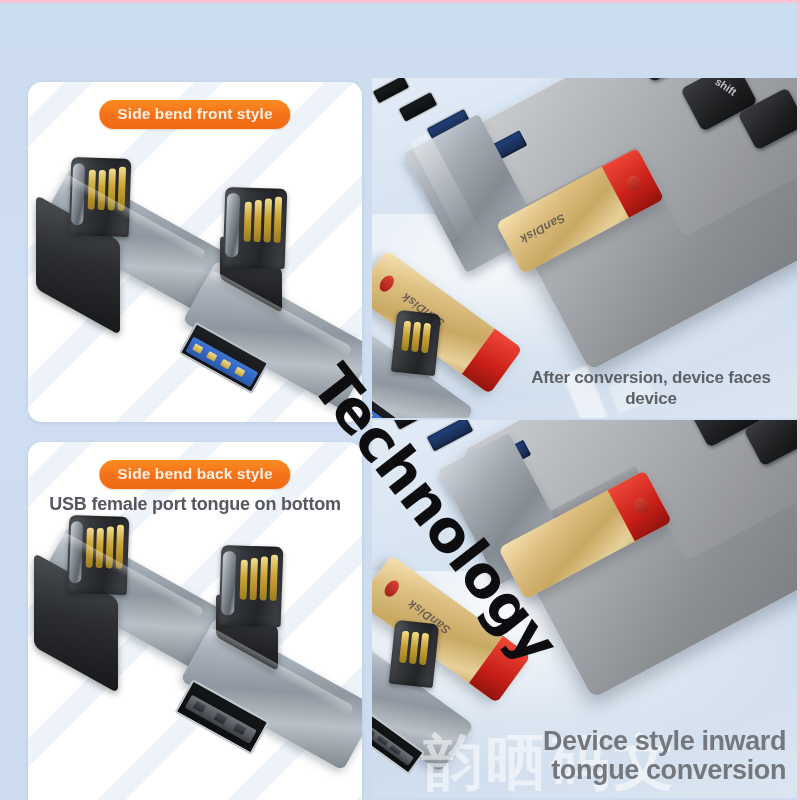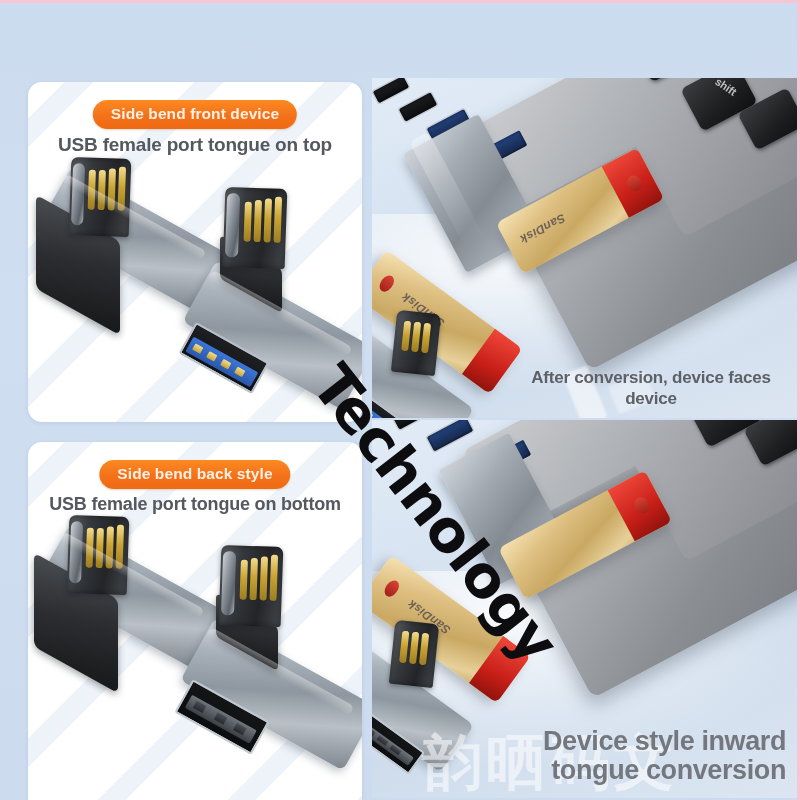--- a/index.html
+++ b/index.html
@@ -328,22 +328,21 @@
             <i style="left:60%"></i>
         </div>
       </div>
     </div>
 
     <div class="cn-watermark" style="left:50px;bottom:-6px;">韵晒码文</div>
   </div>
 
   <div class="card card-top">
     <div class="card-wm"></div>
-    <div class="badge">Side bend front device</div>
-    <div class="card-sub">USB female port tongue on top</div>
+    <div class="badge">Side bend front style</div>
 
     <div class="card-art">
 
       <div class="adapter" style="left:8px;top:0px;width:190px;height:180px;">
         <div class="body-bar" style="left:8px;top:46px;width:178px;height:66px;transform:rotate(29deg);"></div>
         <div class="body-dark" style="left:0px;top:58px;width:84px;height:94px;transform:skewY(29deg);border-radius:6px;"></div>
         <div class="plug-head" style="left:34px;top:-2px;width:60px;height:78px;transform:rotate(2deg);">
           <div class="plug-lip" style="left:2px;top:6px;width:12px;height:62px;"></div>
           <div class="pin" style="left:18px;top:12px;height:40px;"></div>
           <div class="pin" style="left:28px;top:12px;height:40px;"></div>

